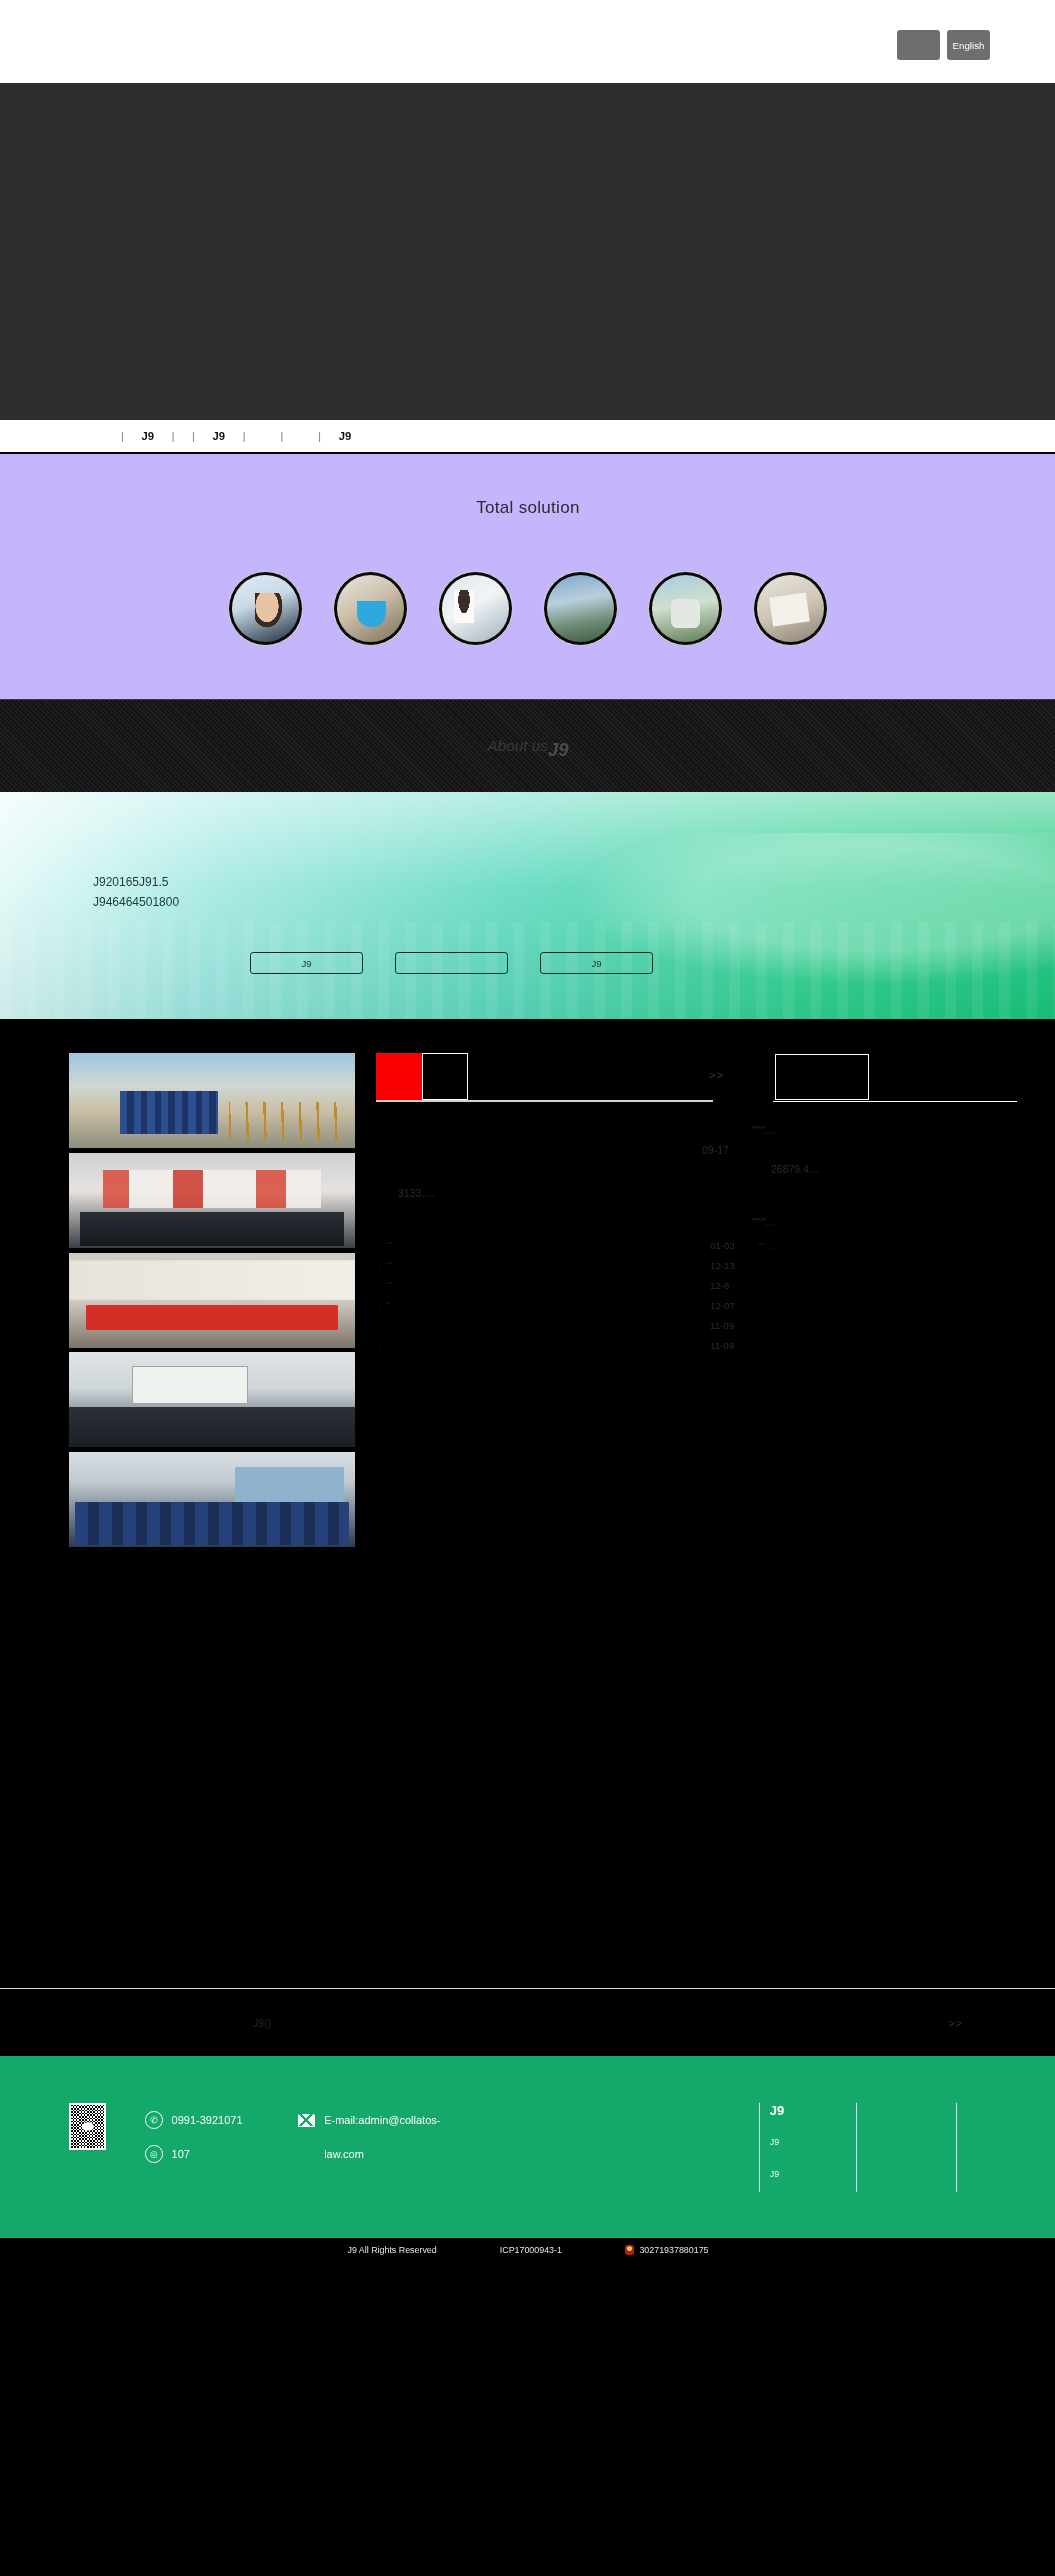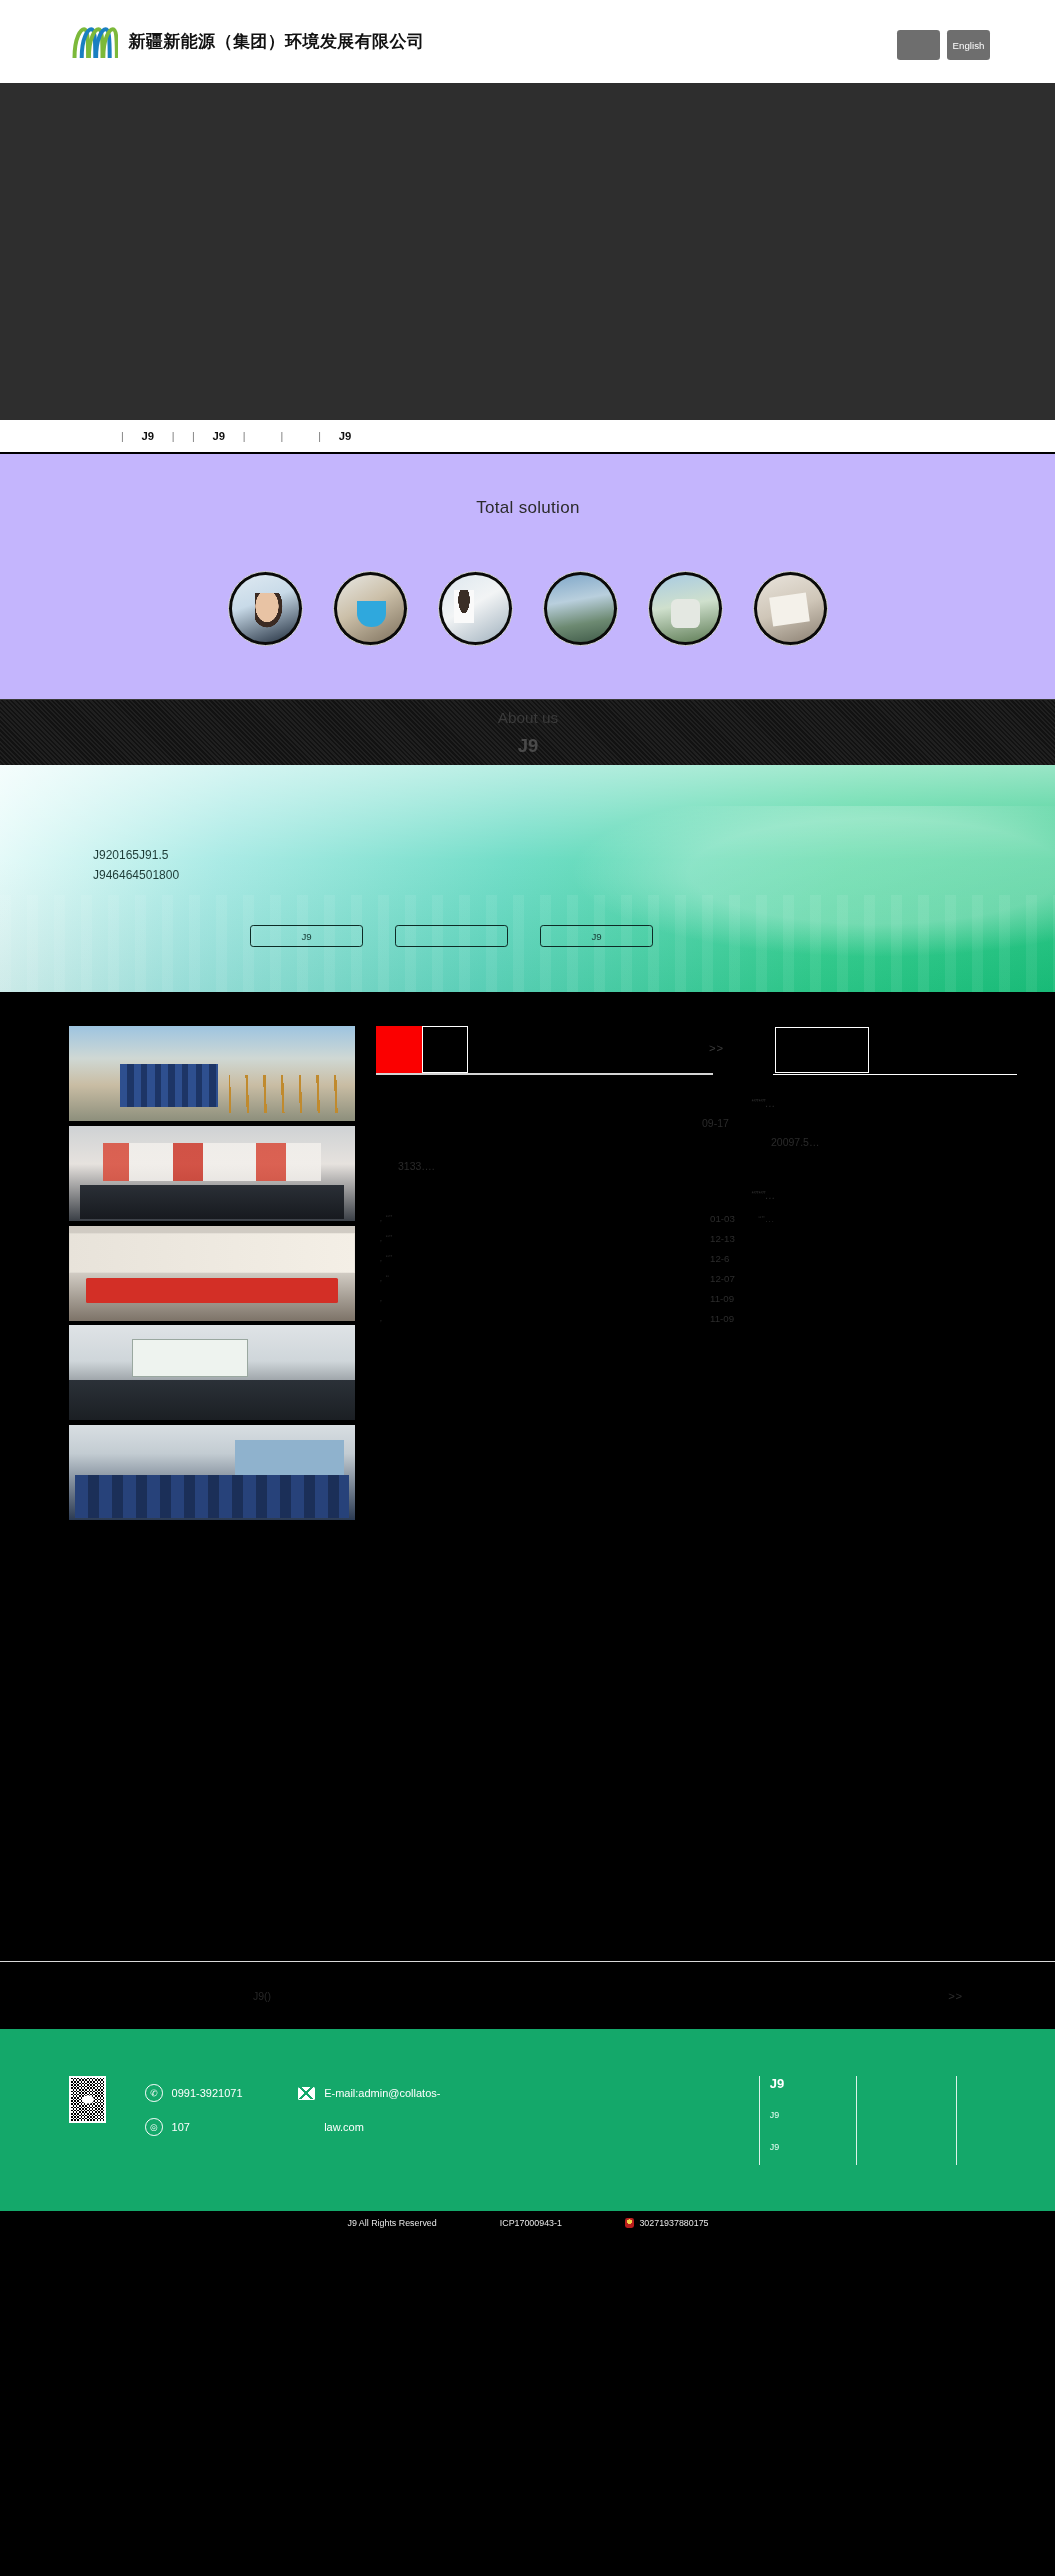--- a/index.html
+++ b/index.html
@@ -72,25 +72,26 @@
   .ph-plant { background:linear-gradient(170deg,#7fa7c9 0%,#b9cfdd 38%,#6d8a72 70%,#3f5a48 100%); }
   .ph-tank { background:linear-gradient(170deg,#a8cbe2 0%,#cfe0cd 45%,#5f7d56 100%); }
   .ph-tank:after { content:""; position:absolute; left:28%; top:35%; width:44%; height:45%;
     border-radius:6.4px; background:#e4e8e2; }
   .ph-write { background:linear-gradient(160deg,#e9e4dc 0%,#cfc6b8 50%,#8b8072 100%); }
   .ph-write:after { content:""; position:absolute; left:20%; top:30%; width:56%; height:44%;
     background:#f4f1ea; transform:rotate(-8deg); }
 
   
   .about {
-    height:66px;
+    height:93px;
     background-color:#1a1a1a;
     background-image:repeating-linear-gradient(45deg,#202020 0 1.6px,#121212 1.6px 3.2px);
-    display:flex; flex-direction:column; align-items:center; justify-content:center;
+    display:flex; flex-direction:row; align-items:center; justify-content:center;
     border-top:0.8px solid #3a3a3a;
+    font-style:italic;
   }
   .about-en { color:#3a3a3a; font-size:15.3px; }
   .about-cn { color:#4a4a4a; font-size:18.5px; font-weight:bold; margin-top:8px; }
 
   
   .banner {
     height:227px; position:relative; overflow:hidden;
     background:
       linear-gradient(to bottom,
         rgba(255,255,255,.55) 0%,
@@ -252,30 +253,20 @@
   .cp-badge {
     width:8.9px; height:9.7px; background:radial-gradient(circle at 50% 38%,#f2d24a 0 32%,#b81d1d 33%);
     border-radius:2.4px; display:inline-block; margin-right:5.6px; vertical-align:-1.6px;
   }
   .cp-item { display:flex; align-items:center; }
 </style>
 </head>
 <body>
 
 <div class="header">
-  <div class="logo-wrap">
-    <svg class="logo-mark" viewBox="0 0 58 40">
-      <path d="M4 40 C4 14 12 4 16 4 C20 4 21 14 21 40" fill="none" stroke="#7cb93a" stroke-width="5"></path>
-      <path d="M13 40 C13 14 21 4 25 4 C29 4 30 14 30 40" fill="none" stroke="#1a7fc1" stroke-width="5"></path>
-      <path d="M22 40 C22 14 30 4 34 4 C38 4 39 14 39 40" fill="none" stroke="#7cb93a" stroke-width="5"></path>
-      <path d="M31 40 C31 14 39 4 43 4 C47 4 48 14 48 40" fill="none" stroke="#1a7fc1" stroke-width="5"></path>
-      <path d="M40 40 C40 14 48 4 52 4 C56 4 57 14 57 40" fill="none" stroke="#7cb93a" stroke-width="5"></path>
-    </svg>
-    <div class="logo-title">新疆新能源（集团）环境发展有限公司</div>
-  </div>
   <div class="header-btns">
     <div class="hbtn blank"></div>
     <div class="hbtn en">English</div>
   </div>
 </div>
 
 <div class="hero"></div>
 
 <div class="nav">
   <span class="nav-sep">|</span>
@@ -350,21 +341,21 @@
         <div class="tab"></div>
         <div class="tab-line"></div>
         <div class="tab-more">&gt;&gt;</div>
         <div class="tab2"></div>
         <div class="tab2-line"></div>
       </div>
 
       <div class="news-body">
         <div class="nb-text" style="left:375px; top:11.3px; font-style:italic;">“”“”…</div>
         <div class="nb-text" style="left:326px; top:31px;">09-17</div>
-        <div class="nb-text" style="left:395px; top:50px;">20097.5…</div>
+        <div class="nb-text" style="left:395px; top:50px;">26879.4…</div>
         <div class="nb-text" style="left:22px; top:74px;">3133….</div>
         <div class="nb-text" style="left:375px; top:103px; font-style:italic;">“”“”…</div>
 
         <div class="news-list">
           <div class="news-row">
             <span class="nr-title">，“”</span>
             <span class="nr-date">01-03</span>
             <span class="nr-title" style="flex:0 0 48px;padding-left:11.3px">“”…</span>
           </div>
           <div class="news-row">

